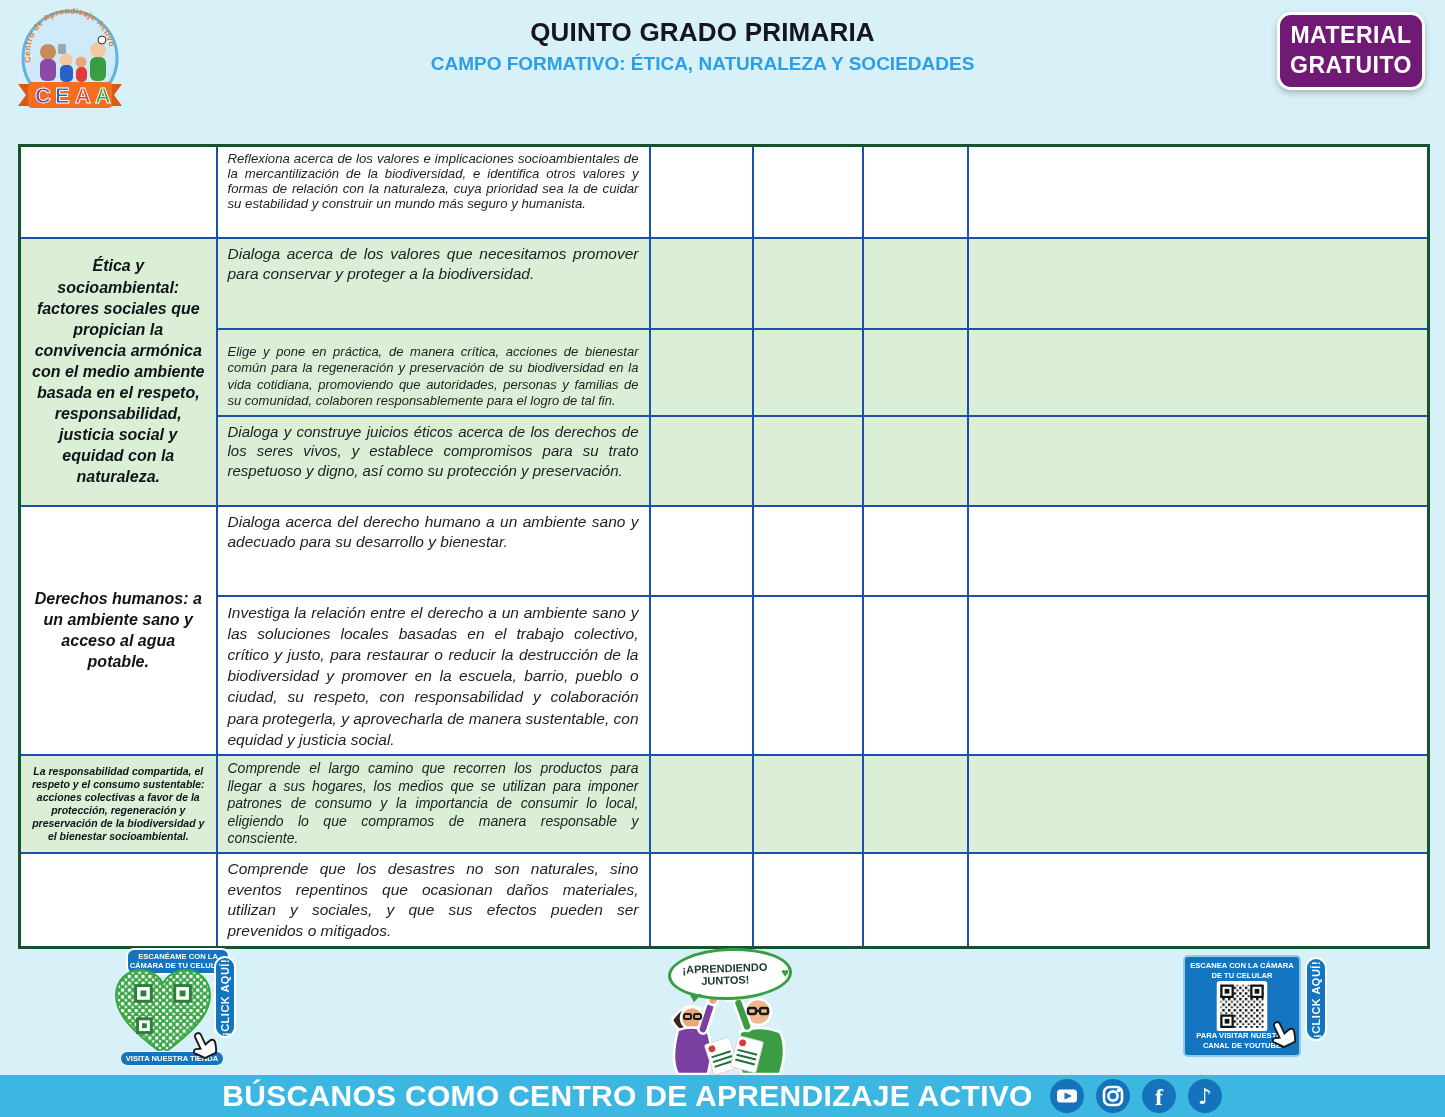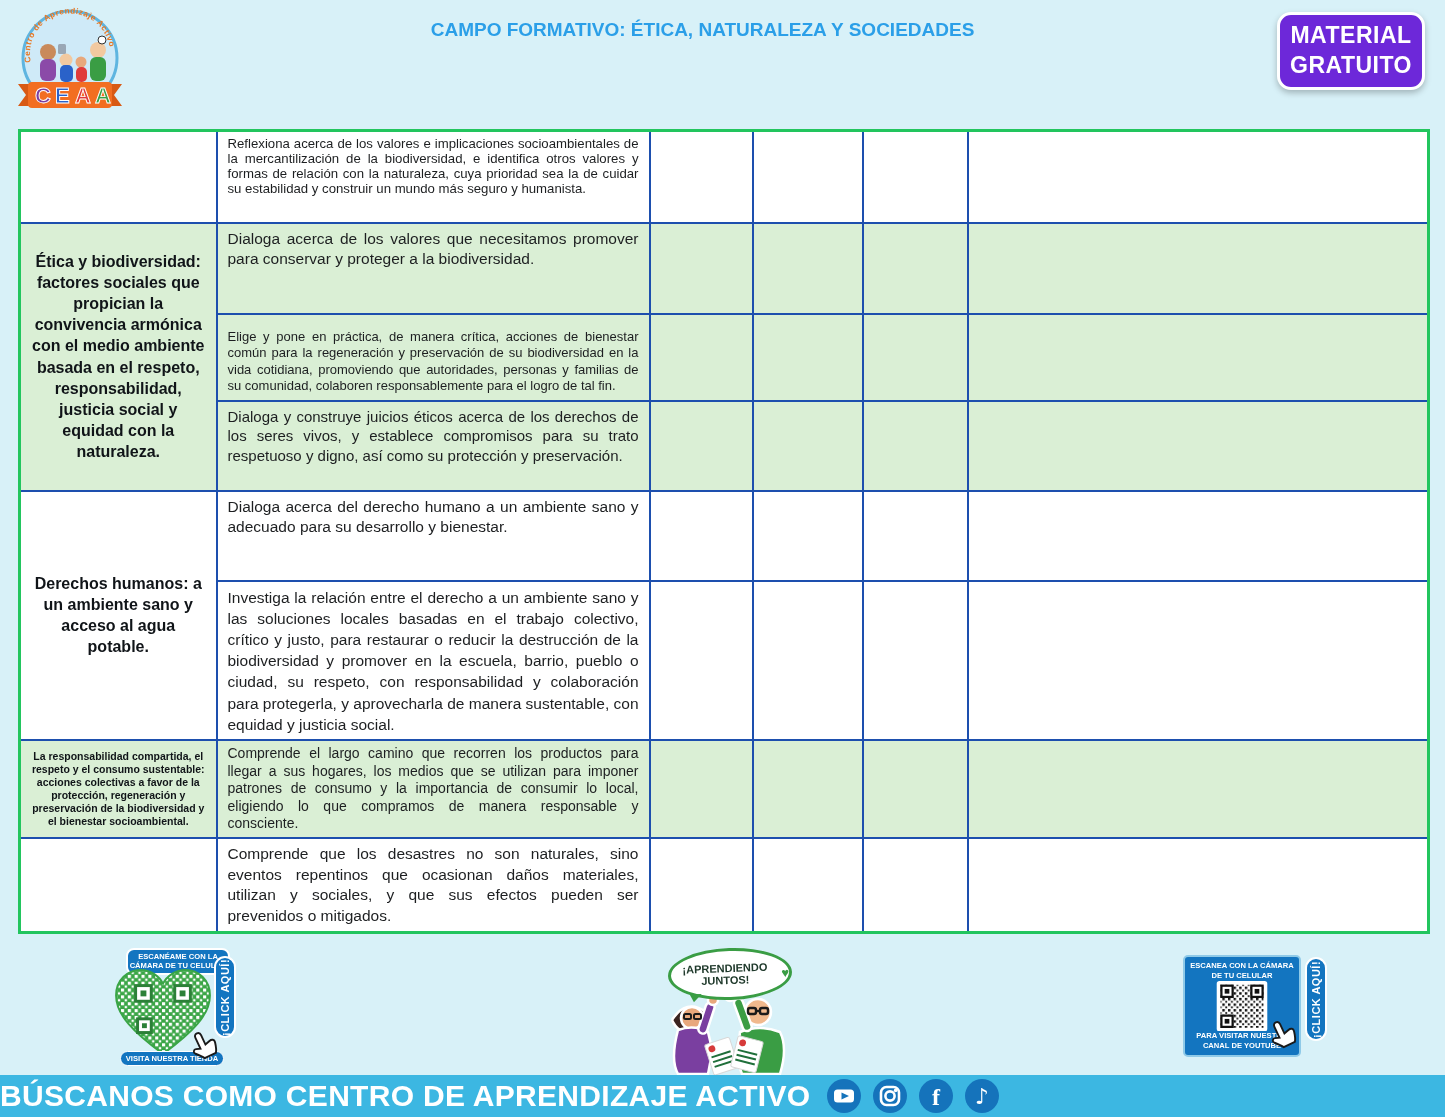--- a/index.html
+++ b/index.html
@@ -12,31 +12,32 @@
   }
   .page{position:absolute;inset:0;}
 
   
   .logo-wrap{position:absolute;left:16px;top:4px;width:108px;height:112px;}
   .titles{position:absolute;left:130px;right:170px;top:16px;text-align:center;}
   .title-line{font-size:26px;font-weight:800;color:#15151e;letter-spacing:.2px;line-height:1.3;}
   .subtitle{font-size:19px;font-weight:800;color:#2b9fe8;line-height:1.2;margin-top:3px;}
   .free-badge{
     position:absolute;right:20px;top:12px;width:142px;
-    background:#6d28d9;border:3px solid #ffffff;border-radius:14px;
+    background:#701a75;border:3px solid #ffffff;border-radius:14px;
     box-shadow:0 3px 6px rgba(0,0,0,.25);
     color:#fff;font-weight:800;font-size:23px;text-align:center;
     line-height:1.3;padding:6px 0;letter-spacing:.5px;
   }
 
   
   table.dosif{
-    position:absolute;left:18px;top:129px;
+    position:absolute;left:18px;top:144px;
     border-collapse:collapse;table-layout:fixed;
-    border:3px solid #22c55e;
+    border:3px solid #14532d;
+    font-style:italic;
   }
   table.dosif td{border:2px solid #1d4fae;overflow:hidden;}
   tr.rowg td{background:#daefd5;}
   tr.roww td{background:#ffffff;}
   td.lbl{
     font-weight:800;text-align:center;vertical-align:middle;
     color:#101418;padding:4px 10px;font-size:16px;line-height:1.32;
   }
   td.lbl-sm{font-size:10.5px;line-height:1.25;padding:3px 6px;}
   td.desc{
@@ -89,21 +90,21 @@
     padding:4px 2px;box-sizing:border-box;
   }
   .rq-txt{color:#fff;font-weight:800;font-size:7.6px;text-align:center;line-height:1.3;}
   .rq-click{left:122px;top:2px;width:18px;height:80px;}
 
   .hand{position:absolute;z-index:3;}
 
   
   .bottom-bar{
     position:absolute;left:0;top:1075px;width:1445px;height:42px;
-    background:#3cb7e2;display:flex;align-items:center;justify-content:flex-start;gap:16px;
+    background:#3cb7e2;display:flex;align-items:center;justify-content:center;gap:16px;
   }
   .bar-text{color:#fff;font-weight:800;font-size:30px;letter-spacing:.3px;white-space:nowrap;}
   .socials{display:flex;gap:10px;align-items:center;}
 </style>
 </head>
 <body>
 
 <div class="page">
 
   <div class="logo-wrap">
@@ -133,20 +134,21 @@
       <text y="99" font-size="22" font-weight="bold" stroke="#ffffff" stroke-width="0.9">
         <tspan x="19" fill="#7a3fa0">C</tspan>
         <tspan x="39" fill="#2a62c9">E</tspan>
         <tspan x="59" fill="#e03a3a">A</tspan>
         <tspan x="79" fill="#3a9d44">A</tspan>
       </text>
     </svg>
   </div>
 
   <div class="titles">
+    <div class="title-line">QUINTO GRADO PRIMARIA</div>
     <div class="subtitle">CAMPO FORMATIVO: ÉTICA, NATURALEZA Y SOCIEDADES</div>
   </div>
 
   <div class="free-badge">
     <div>MATERIAL</div>
     <div>GRATUITO</div>
   </div>
 
   <table class="dosif">
     <colgroup>
@@ -160,21 +162,21 @@
     <tbody>
       <tr class="roww" style="height:92px">
         <td class="lbl"></td>
         <td class="desc d1">Reflexiona acerca de los valores e implicaciones socioambientales de la mercantilización de la biodiversidad, e identifica otros valores y formas de relación con la naturaleza, cuya prioridad sea la de cuidar su estabilidad y construir un mundo más seguro y humanista.</td>
         <td></td>
         <td></td>
         <td></td>
         <td></td>
       </tr>
       <tr class="rowg" style="height:91px">
-        <td class="lbl" rowspan="3">Ética y biodiversidad: factores sociales que propician la convivencia armónica con el medio ambiente basada en el respeto, responsabilidad, justicia social y equidad con la naturaleza.</td>
+        <td class="lbl" rowspan="3">Ética y socioambiental: factores sociales que propician la convivencia armónica con el medio ambiente basada en el respeto, responsabilidad, justicia social y equidad con la naturaleza.</td>
         <td class="desc">Dialoga acerca de los valores que necesitamos promover para conservar y proteger a la biodiversidad.</td>
         <td></td>
         <td></td>
         <td></td>
         <td></td>
       </tr>
       <tr class="rowg" style="height:87px">
         <td class="desc d3">Elige y pone en práctica, de manera crítica, acciones de bienestar común para la regeneración y preservación de su biodiversidad en la vida cotidiana, promoviendo que autoridades, personas y familias de su comunidad, colaboren responsablemente para el logro de tal fin.</td>
         <td></td>
         <td></td>

